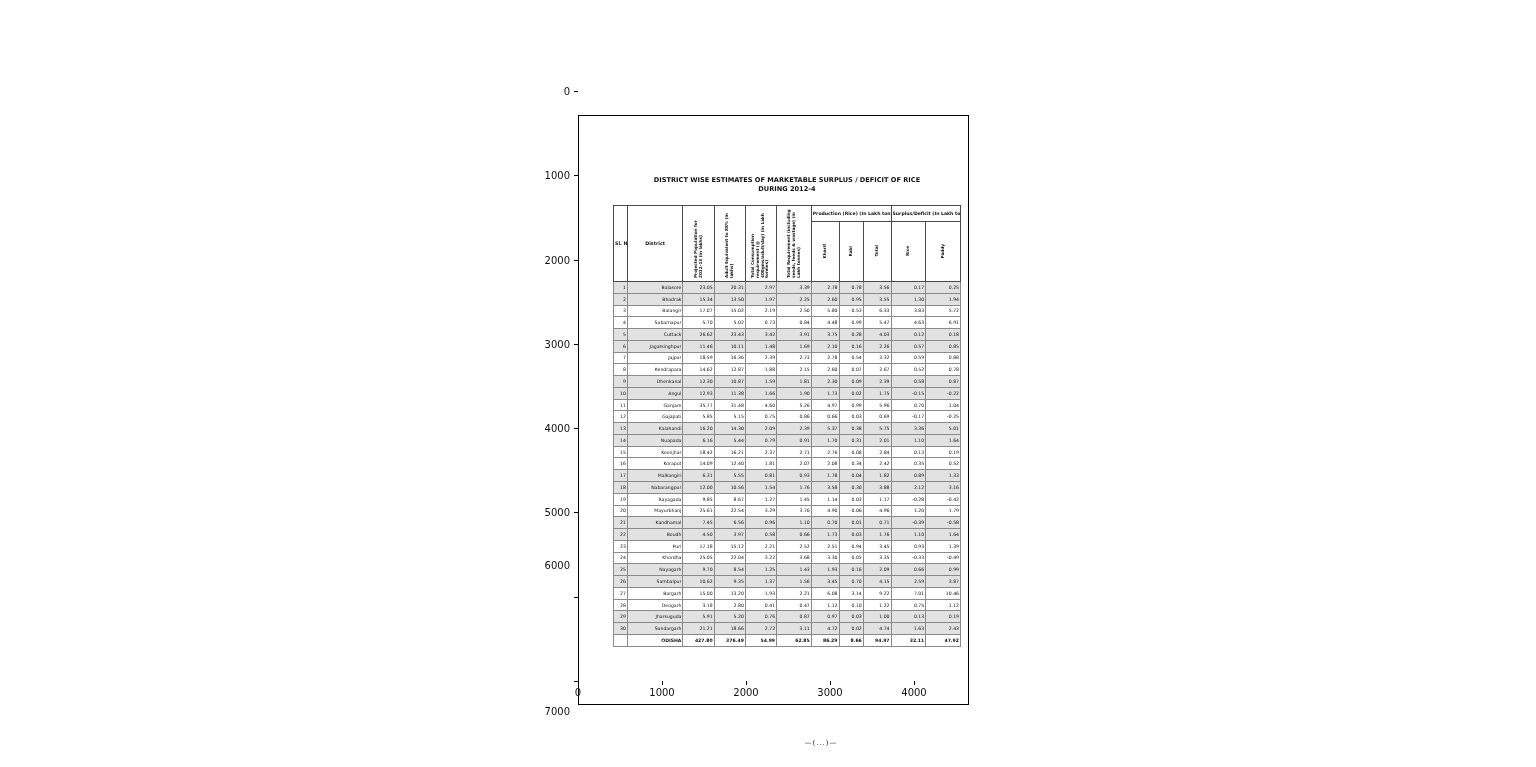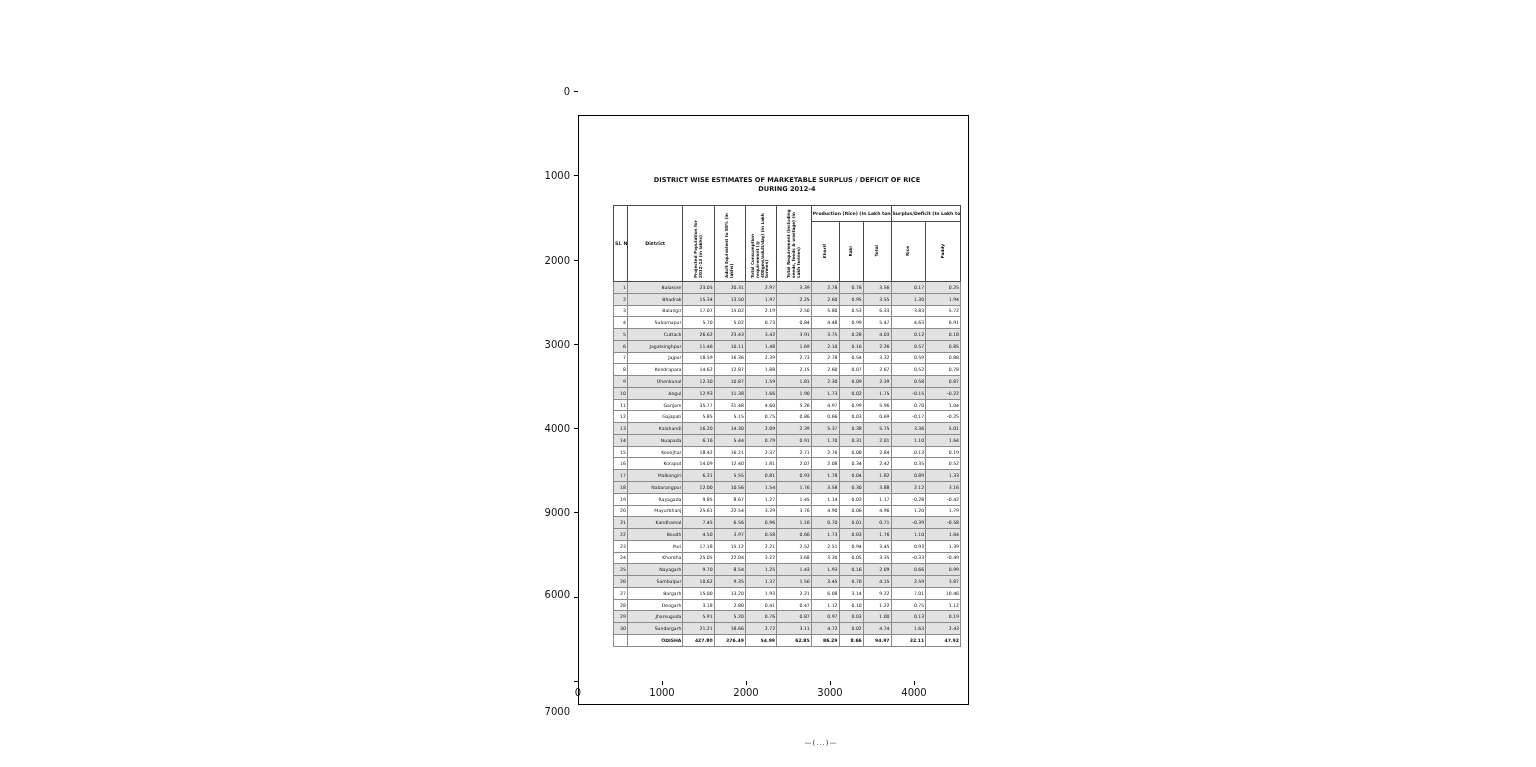--- a/index.html
+++ b/index.html
@@ -496,23 +496,23 @@
 <div class="ytick-label" style="left: 526px; top: 91px;">0</div>
     <div class="ytick-mark" style="left: 574px; top: 91px;"></div>
     <div class="ytick-label" style="left: 526px; top: 175.286px;">1000</div>
     <div class="ytick-mark" style="left: 574px; top: 175.286px;"></div>
     <div class="ytick-label" style="left: 526px; top: 259.571px;">2000</div>
     <div class="ytick-mark" style="left: 574px; top: 259.571px;"></div>
     <div class="ytick-label" style="left: 526px; top: 343.857px;">3000</div>
     <div class="ytick-mark" style="left: 574px; top: 343.857px;"></div>
     <div class="ytick-label" style="left: 526px; top: 428.143px;">4000</div>
     <div class="ytick-mark" style="left: 574px; top: 428.143px;"></div>
-    <div class="ytick-label" style="left: 526px; top: 512.429px;">9000</div>
+    <div class="ytick-label" style="left: 526px; top: 512.429px;">5000</div>
     <div class="ytick-mark" style="left: 574px; top: 512.429px;"></div>
-    <div class="ytick-label" style="left: 526px; top: 594px;">6000</div>
+    <div class="ytick-label" style="left: 526px; top: 565px;">6000</div>
     <div class="ytick-mark" style="left: 574px; top: 596.714px;"></div>
     <div class="ytick-label" style="left: 526px; top: 681px; margin-top: 30px;">7000</div>
     <div class="ytick-mark" style="left: 574px; top: 681px;"></div>
     <div class="xtick-label" style="left: 548px; top: 687px;">0</div>
     <div class="xtick-mark" style="left: 578px; top: 681px;"></div>
     <div class="xtick-label" style="left: 632px; top: 687px;">1000</div>
     <div class="xtick-mark" style="left: 662px; top: 681px;"></div>
     <div class="xtick-label" style="left: 716px; top: 687px;">2000</div>
     <div class="xtick-mark" style="left: 746px; top: 681px;"></div>
     <div class="xtick-label" style="left: 800px; top: 687px;">3000</div>

